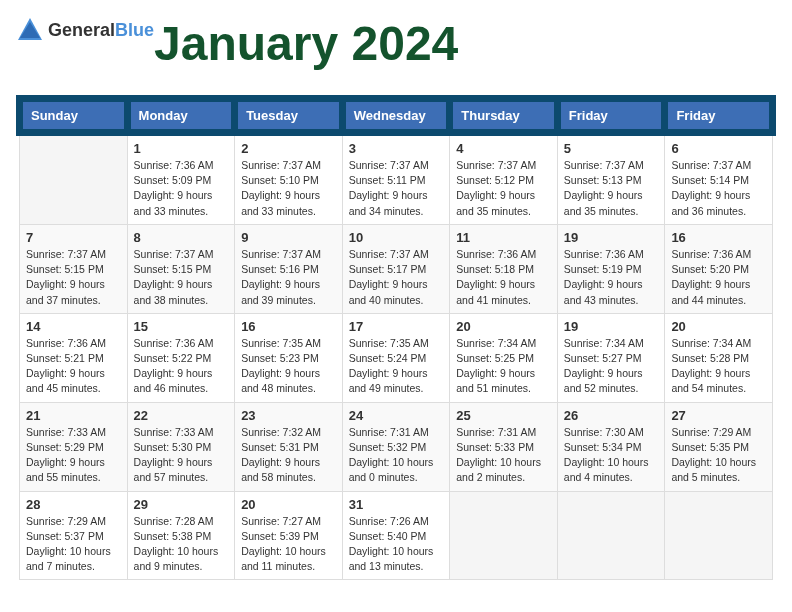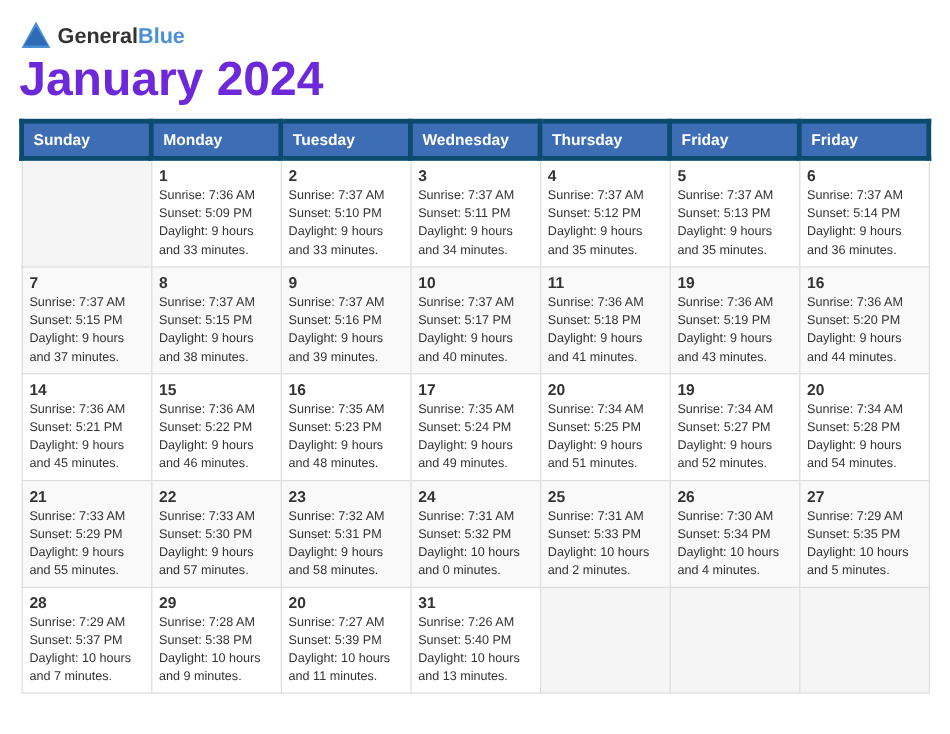--- a/index.html
+++ b/index.html
@@ -5,24 +5,22 @@
     * { box-sizing: border-box; margin: 0; padding: 0; }
     body {
       font-family: Arial, sans-serif;
       background: #fff;
       width: 792px;
       min-height: 612px;
       padding: 16px;
     }
     .header {
       display: flex;
-      justify-content: space-between;
       align-items: flex-start;
-      margin-bottom: 10px;
-      flex-direction: column;
+      margin-bottom: 24px;
     }
     .logo {
       display: flex;
       align-items: center;
       gap: 4px;
     }
     .logo-text-general {
       font-size: 18px;
       font-weight: bold;
       color: #333;
@@ -33,40 +31,40 @@
       color: #4a90d9;
     }
     .logo-icon {
       width: 28px;
       height: 28px;
     }
     .title-area {
       text-align: right;
     }
     .month-title {
-      font-size: 40px;
-      font-weight: bold;
-      color: #6d28d9;
+      font-size: 48px;
+      font-weight: bold;
+      color: #14532d;
     }
     .location-title {
       font-size: 16px;
       color: #555;
     }
     .calendar {
       width: 100%;
       border-collapse: collapse;
       border: 1px solid #ccc;
     }
     .calendar th {
       background: #3d6eb5;
       color: #fff;
       text-align: left;
       padding: 6px 8px;
       font-size: 13px;
-      border: 4px solid #0c4a6e;
+      border: 7px solid #0c4a6e;
     }
     .calendar td {
       vertical-align: top;
       padding: 5px 6px;
       border: 1px solid #ddd;
       font-size: 11px;
       color: #333;
       min-height: 80px;
       width: 14.28%;
     }

